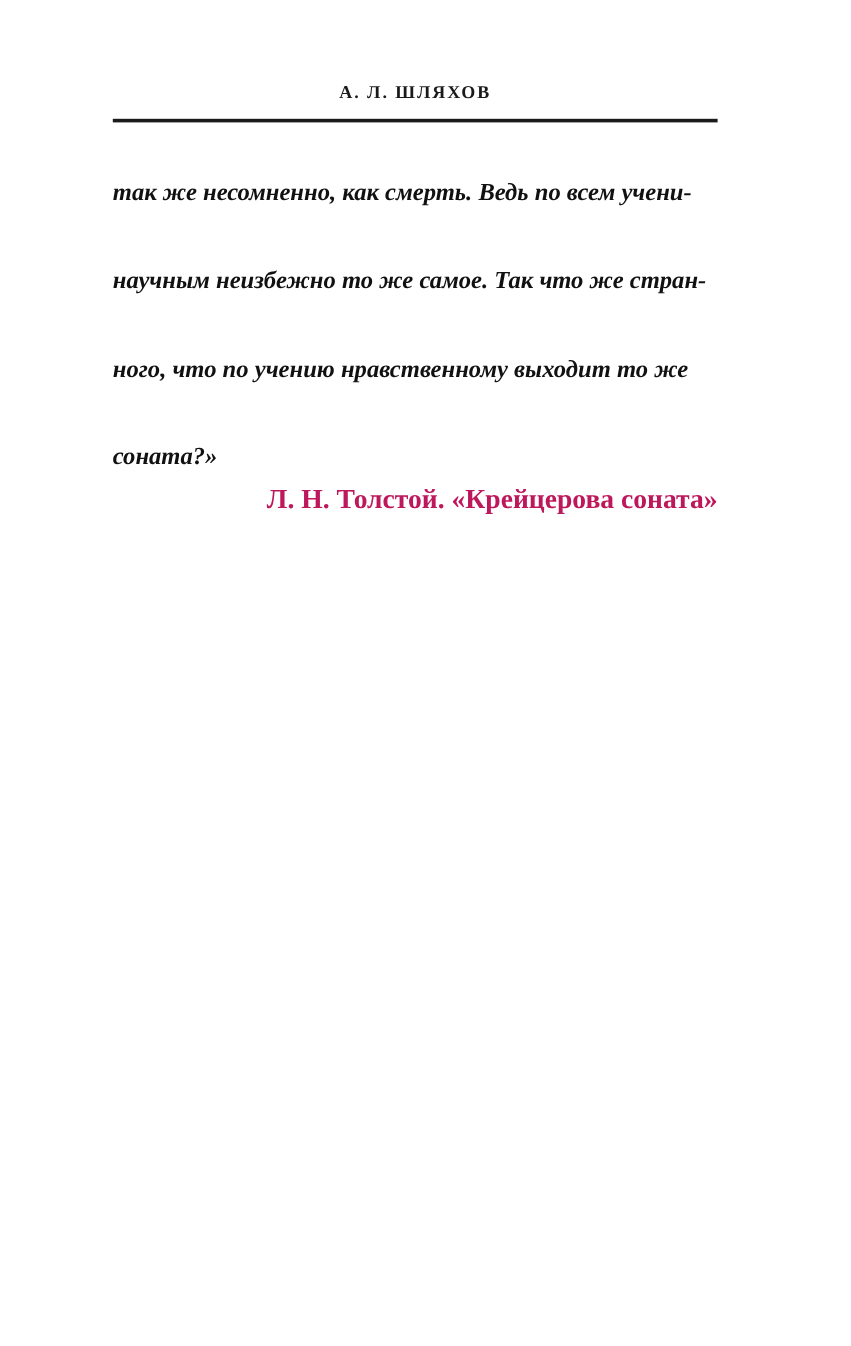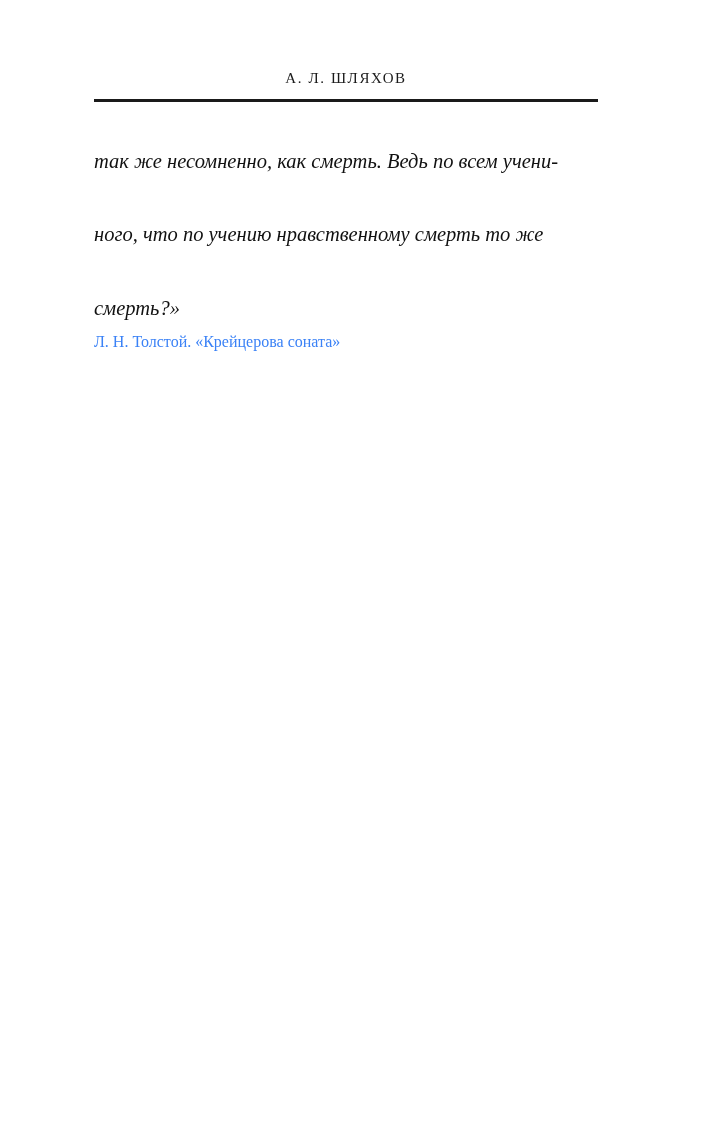--- a/index.html
+++ b/index.html
@@ -23,20 +23,21 @@
     width: 709px;
     height: 1122px;
     background: #ffffff;
   }
 
   .content {
     position: absolute;
     left: 94px;
     top: 70px;
     width: 504px;
+    font-weight: bold;
   }
 
   .running-head {
     text-align: center;
     font-family: "Liberation Serif", serif;
     font-size: 15px;
     letter-spacing: 1.6px;
     color: #1a1a1a;
     padding-bottom: 12px;
   }
@@ -61,41 +62,43 @@
   }
 
   .epigraph-line {
     display: block;
     white-space: pre;
     margin-top: 46px;
   }
 
   .attribution {
     margin-top: 6px;
+    text-align: right;
     font-family: "Liberation Serif", serif;
-    font-size: 16px;
+    font-size: 23px;
     line-height: 27.5px;
     font-style: normal;
-    color: #3b82f6;
+    color: #be185d;
   }
 </style>
 </head>
 <body>
 
 <div class="page">
 
   <div class="content">
 
     <div class="running-head">А. Л. ШЛЯХОВ</div>
 
     <div class="rule"></div>
 
     <div class="epigraph">
       <span class="epigraph-line">так же несомненно, как смерть. Ведь по всем учени-</span>
-      <span class="epigraph-line">ного, что по учению нравственному смерть то же</span>
-      <span class="epigraph-line">смерть?»</span>
+      <span class="epigraph-line">научным неизбежно то же самое. Так что же стран-</span>
+      <span class="epigraph-line">ного, что по учению нравственному выходит то же</span>
+      <span class="epigraph-line">соната?»</span>
     </div>
 
     <div class="attribution">Л. Н. Толстой. «Крейцерова соната»</div>
 
   </div>
 
 </div>
 
 </body></html>

